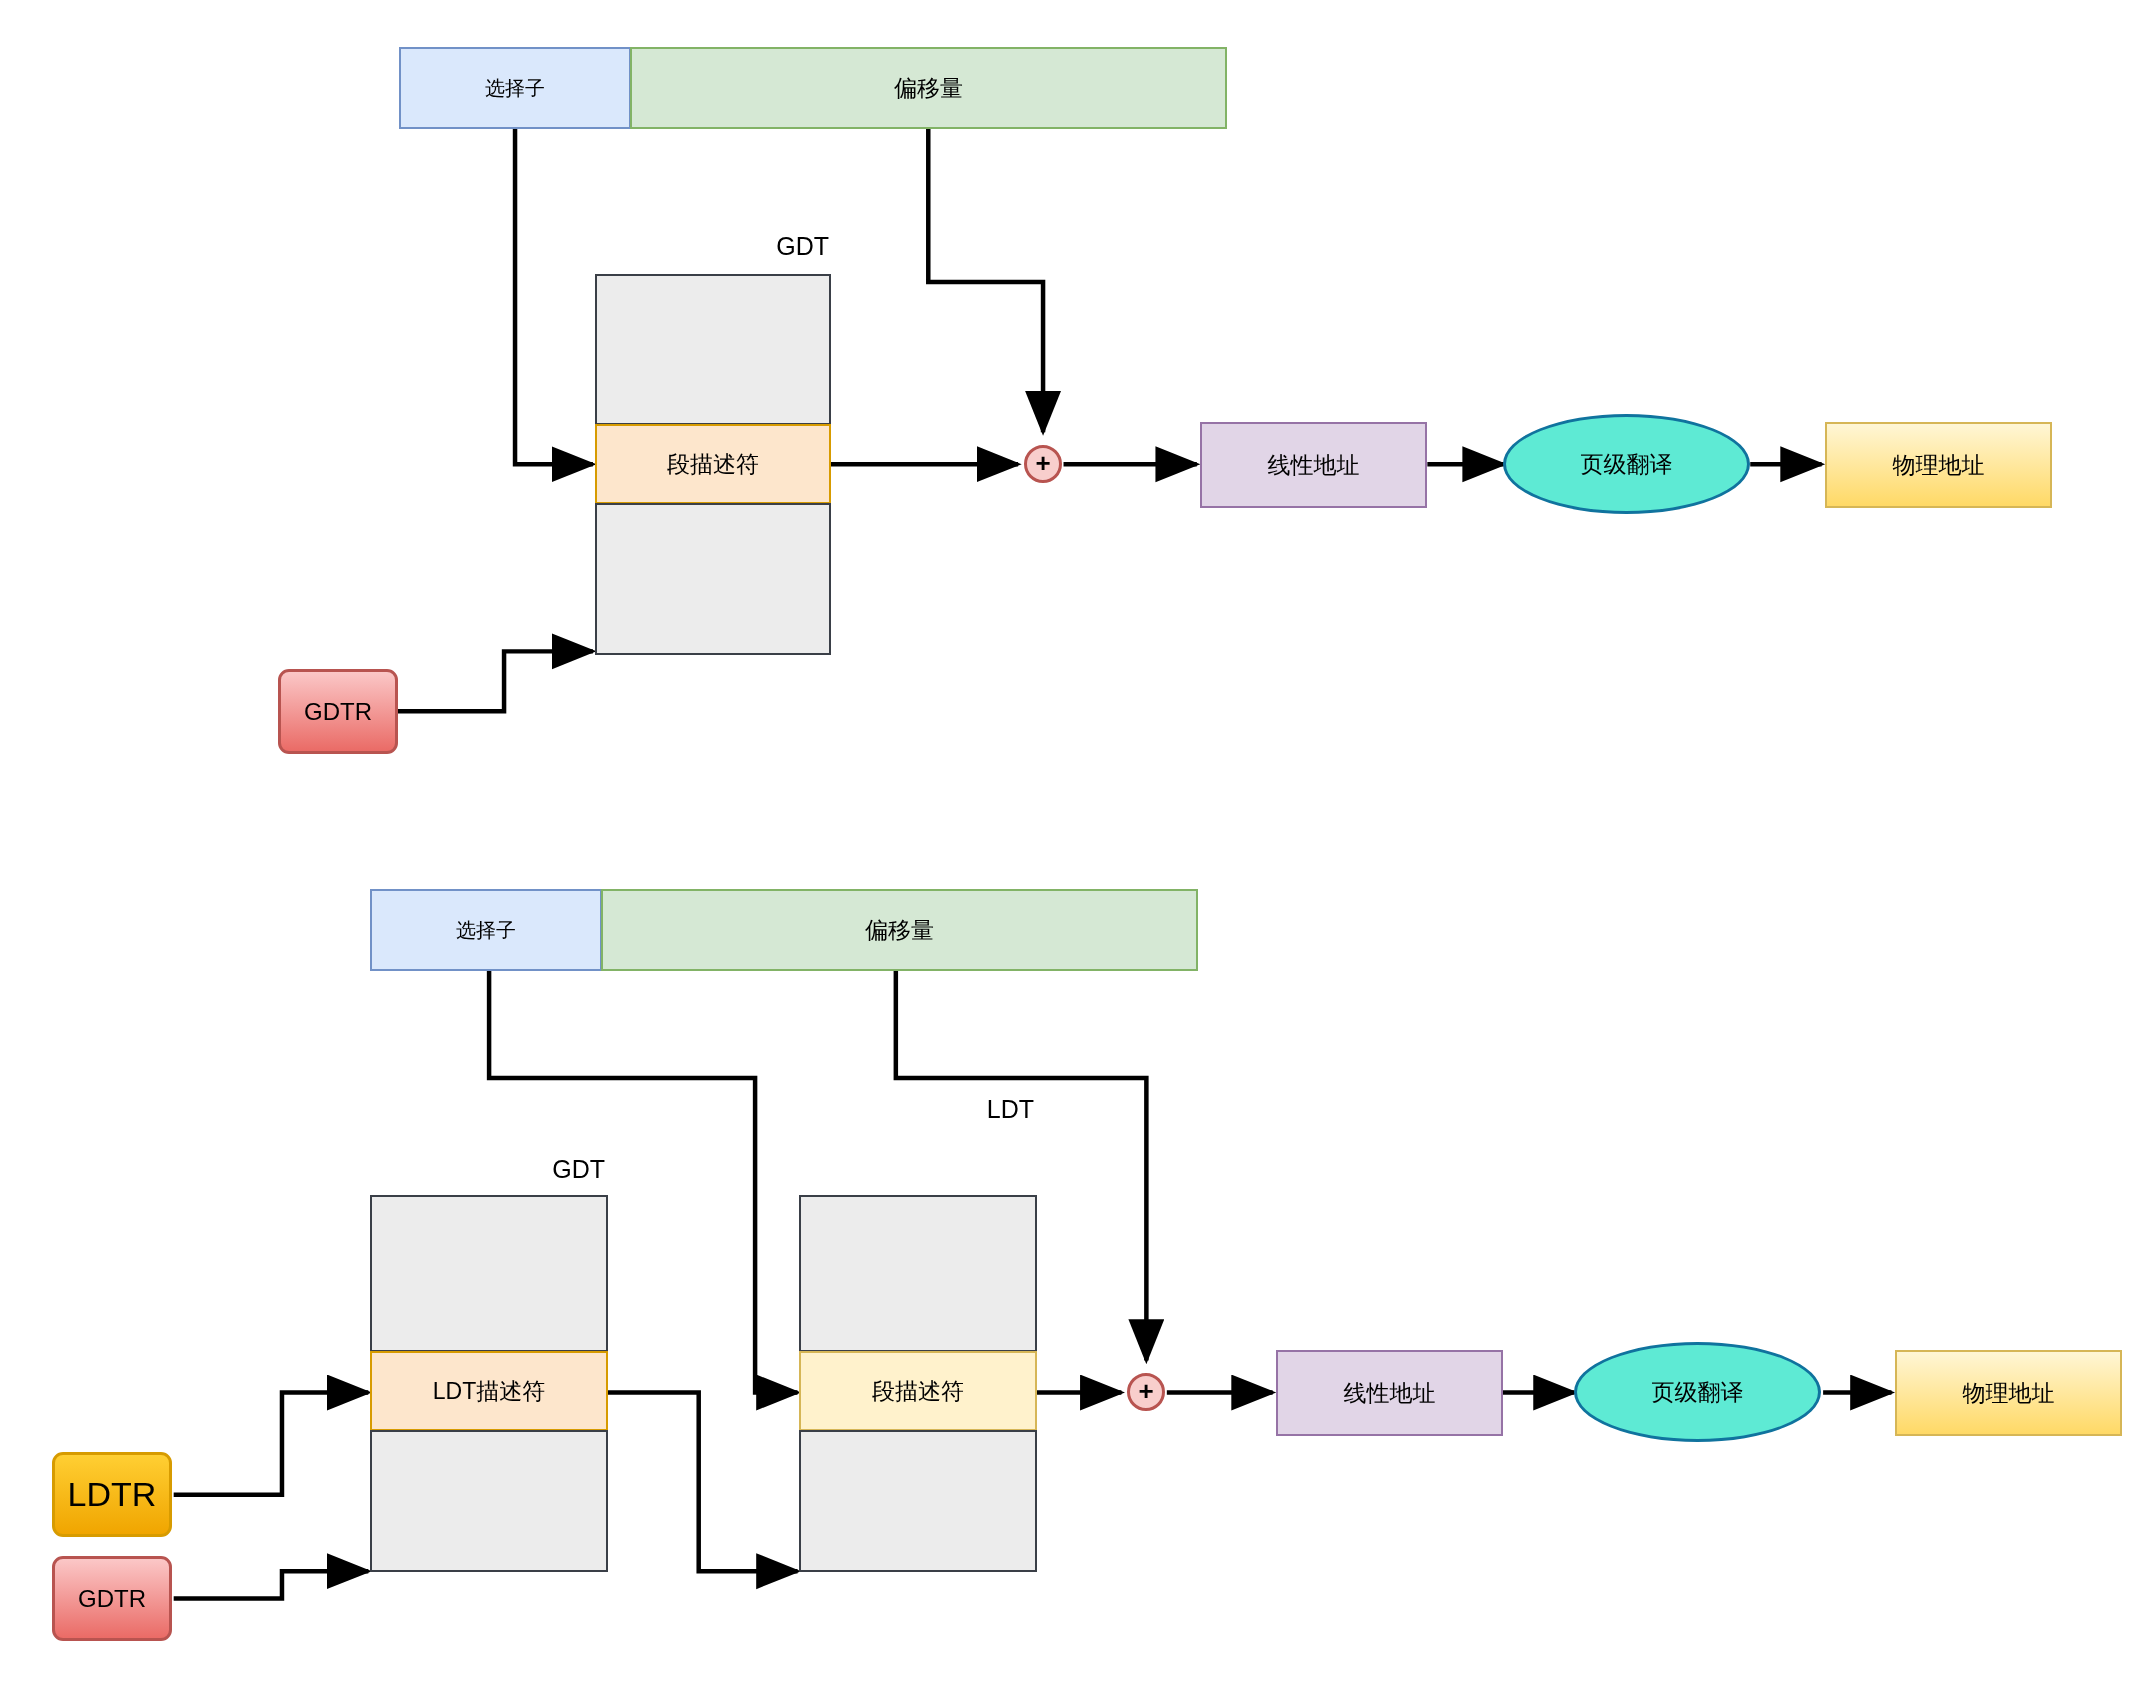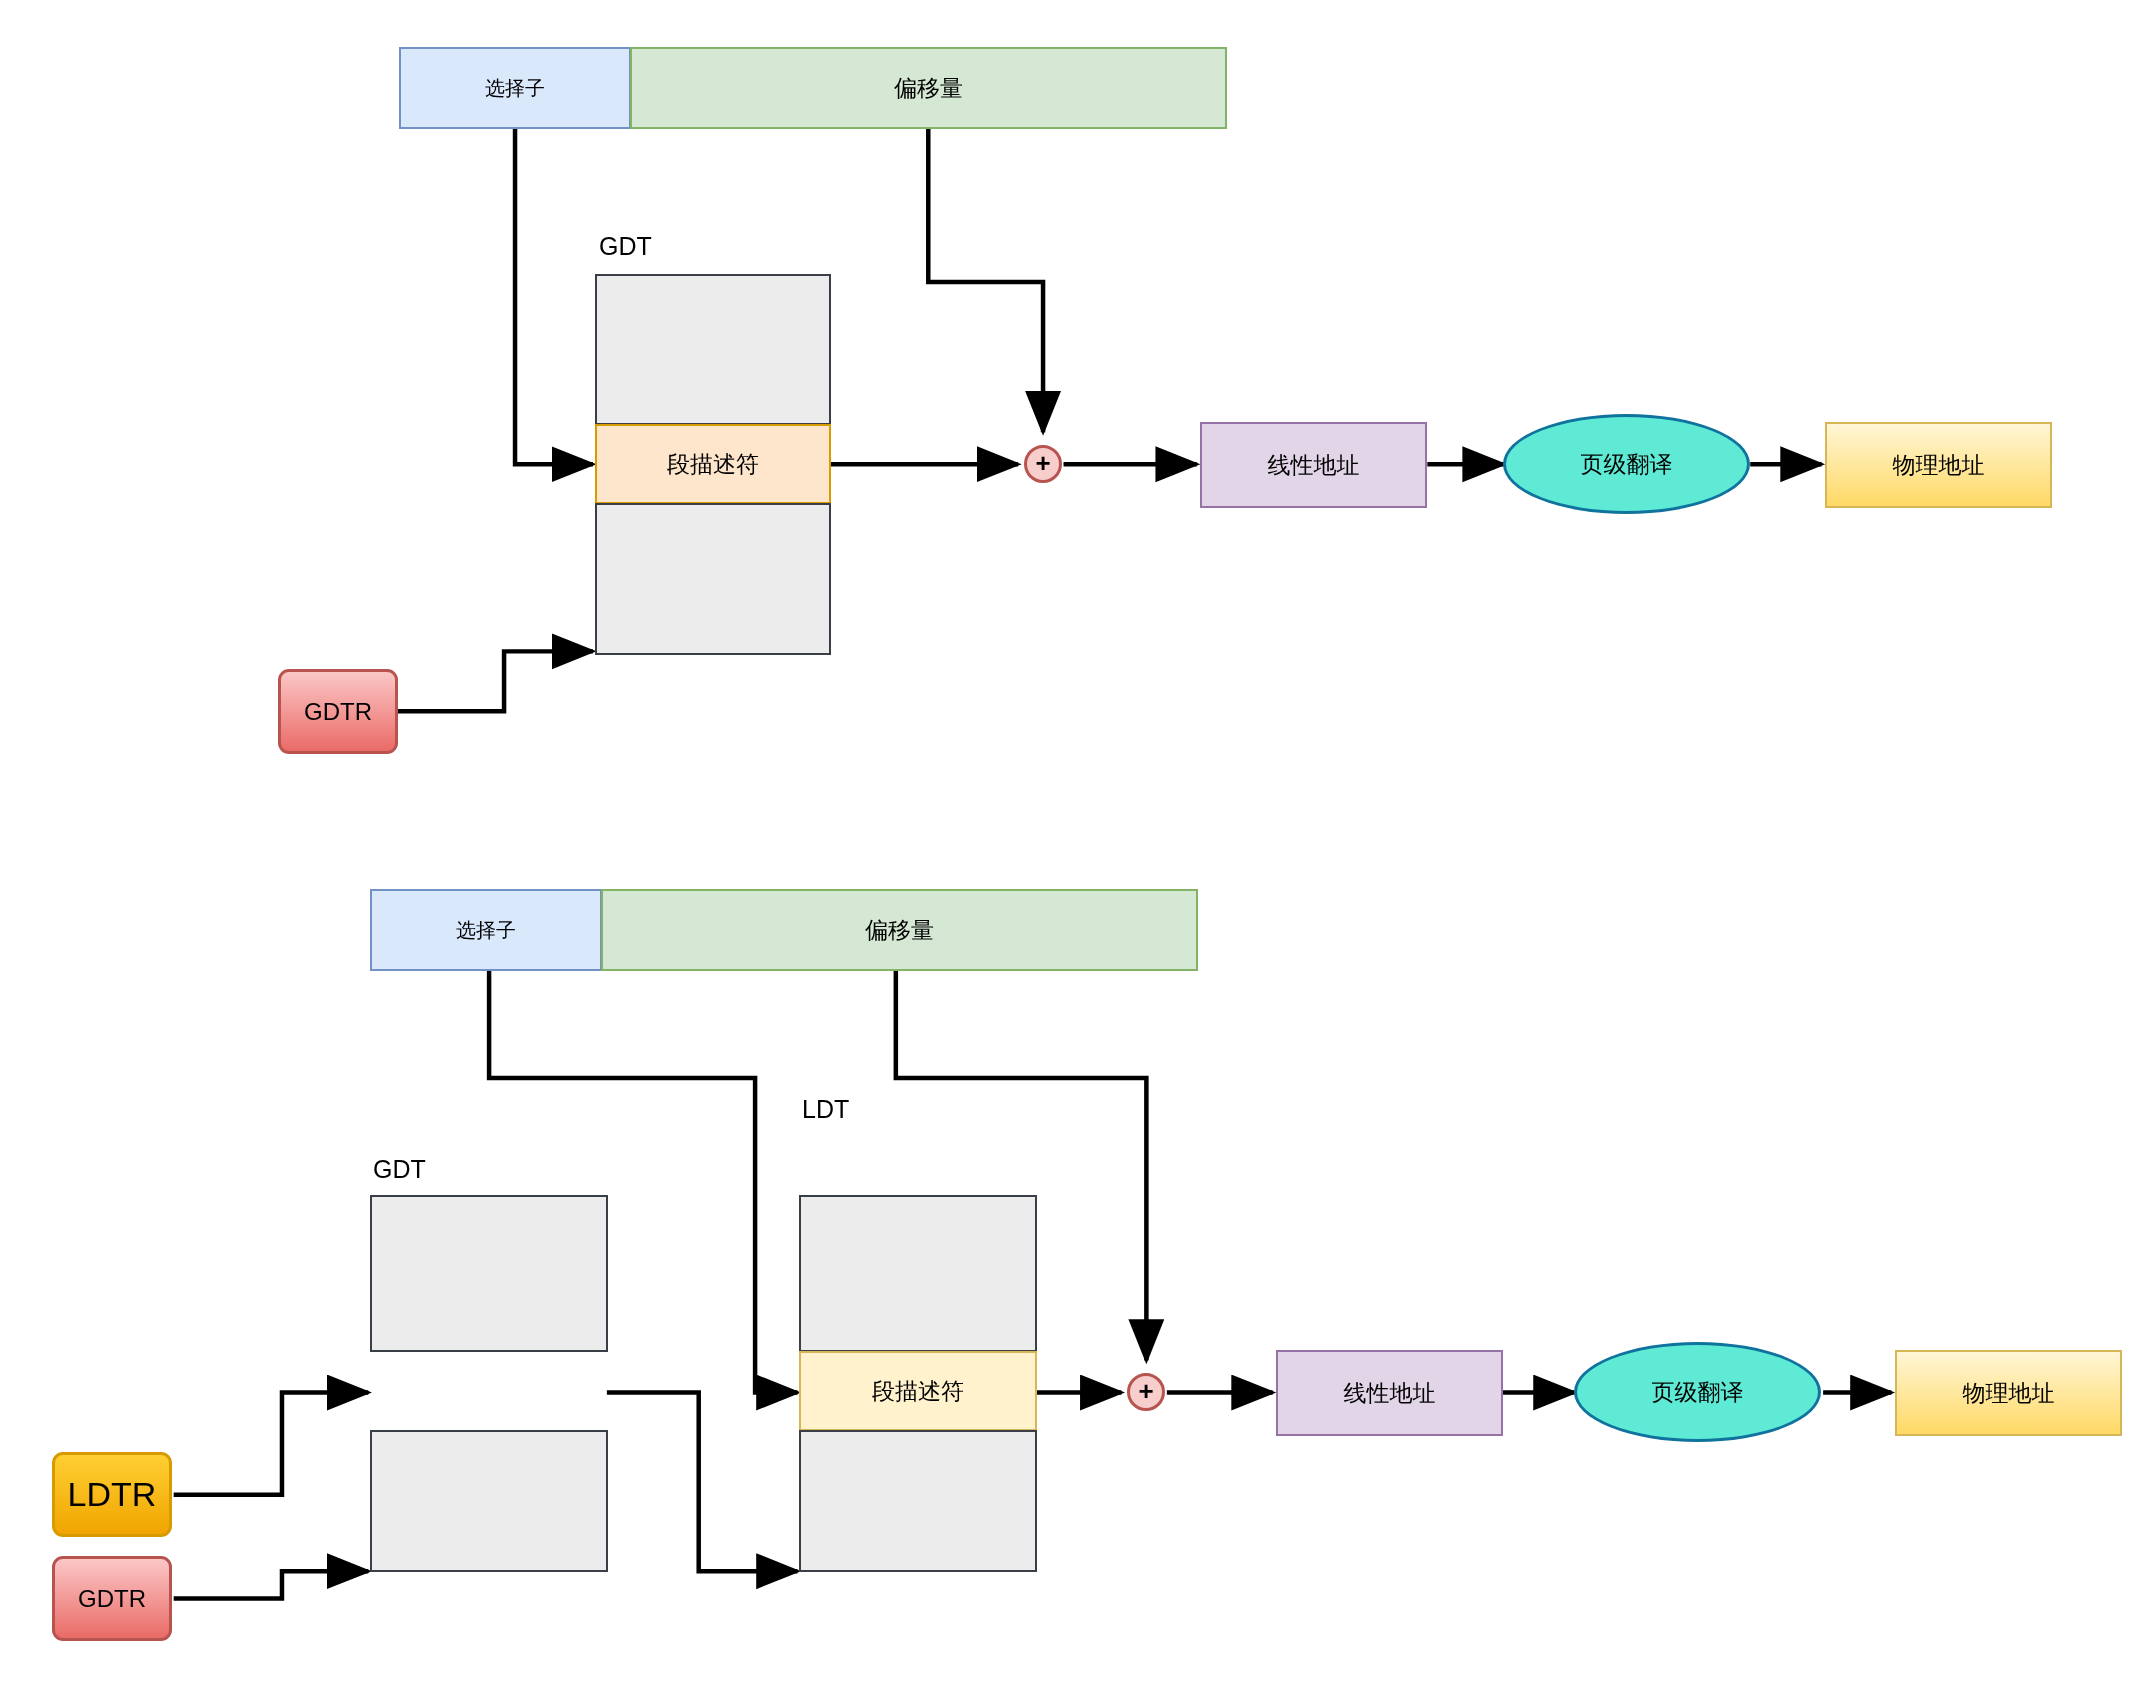--- a/index.html
+++ b/index.html
@@ -2,21 +2,21 @@
 <html style="font-size:8px"><head>
 <meta charset="utf-8">
 <style>
   html,body{margin:0;padding:0;background:#ffffff;}
   body{width:2151px;height:1702px;overflow:hidden;font-family:"Liberation Sans","DejaVu Sans",sans-serif;}
   #stage{position:relative;width:2151px;height:1702px;background:#ffffff;}
   svg.wires{position:absolute;left:0;top:0;width:2151px;height:1702px;overflow:visible;pointer-events:none;}
 
   .node{position:absolute;box-sizing:border-box;display:flex;align-items:center;justify-content:center;
         text-align:center;line-height:1.15;color:#000;}
-  .lbl{position:absolute;display:flex;align-items:center;justify-content:flex-start;color:#000;}
+  .lbl{position:absolute;display:flex;align-items:center;justify-content:flex-end;color:#000;}
 
   
   .sel{background:#dae8fc;border:2.5px solid #7191c7;font-size:20px;}
   .off{background:#d5e8d4;border:2.5px solid #82b366;font-size:23px;}
 
   
   .tbl-cell{background:#ececec;border:2.5px solid #3a3f47;font-size:23px;}
   .tbl-hl-a{background:#fde6cc;border:2.5px solid #d79b00;font-size:23px;}
   .tbl-hl-b{background:#fff2cc;border:2.5px solid #d6b656;font-size:23px;}
 
@@ -124,20 +124,23 @@
   <div class="node off" style="left:601px;top:889px;width:597px;height:82px;">
     <span>偏移量</span>
   </div>
 
   <div class="lbl tbl-title" style="left:373px;top:1153px;width:232px;height:33px;">
     <span>GDT</span>
   </div>
 
   <div class="node tbl-cell" style="left:370px;top:1195px;width:238px;height:157px;"></div>
 
+  <div class="node tbl-hl-a" style="left:370px;top:1351px;width:238px;height:80px;">
+    <span>LDT描述符</span>
+  </div>
 
   <div class="node tbl-cell" style="left:370px;top:1430px;width:238px;height:142px;"></div>
 
   <div class="lbl tbl-title" style="left:802px;top:1093px;width:232px;height:33px;">
     <span>LDT</span>
   </div>
 
   <div class="node tbl-cell" style="left:799px;top:1195px;width:238px;height:157px;"></div>
 
   <div class="node tbl-hl-b" style="left:799px;top:1351px;width:238px;height:80px;">

